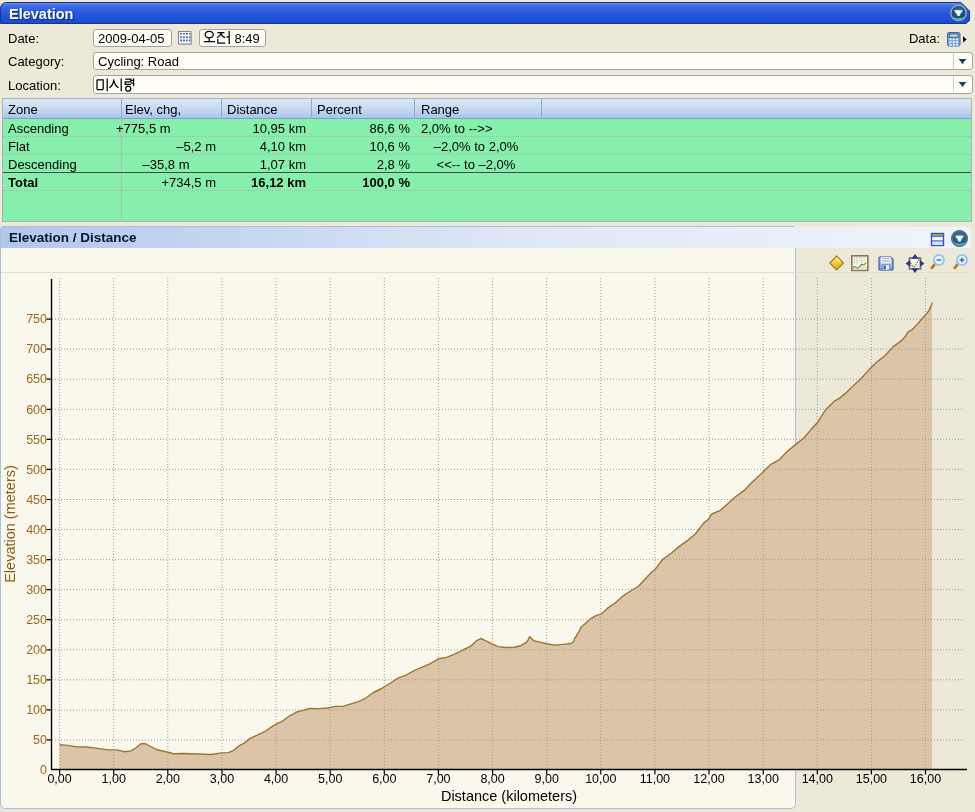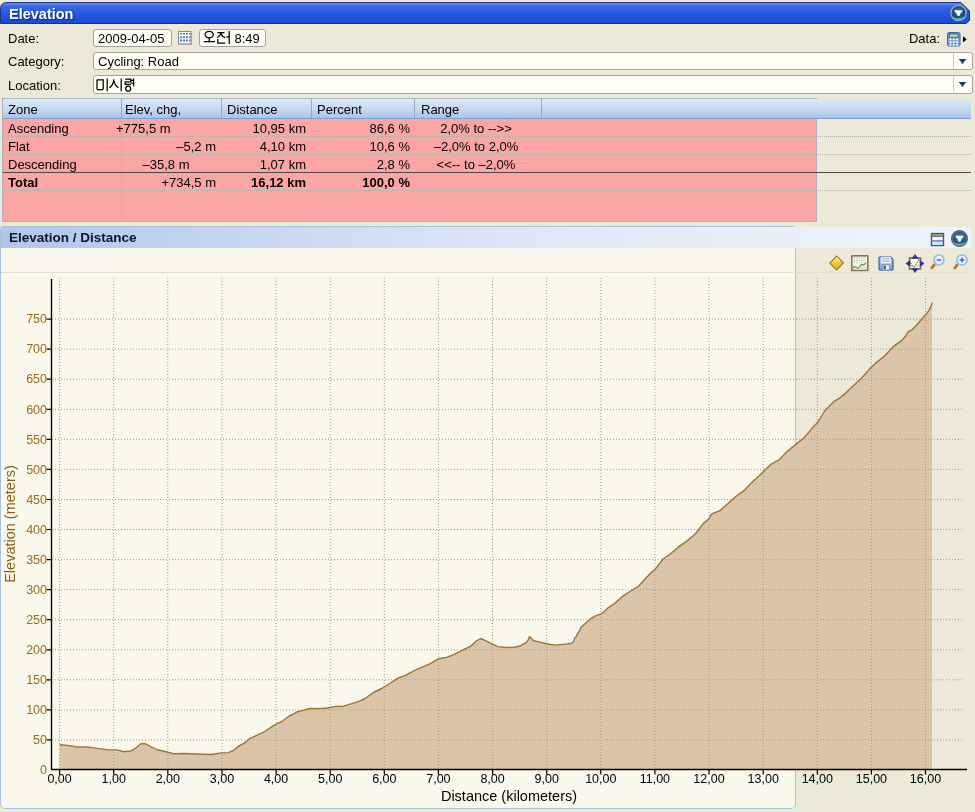--- a/index.html
+++ b/index.html
@@ -100,21 +100,21 @@
 <path d="M25.2 0.5 V13.3"></path>
 <path d="M29.2 1.2 H34.8 V3.8 H29.2 V6.4 H35.0 M37.6 0.4 V8.2 M37.6 2.4 H35.2 M37.6 5.0 H35.2"></path>
 <circle cx="32.2" cy="10.7" r="2.5"></circle>
 </g>
 </svg>
 <svg class="abs" style="left:953px;top:76px" width="19" height="16" viewBox="0 0 19 16">
 <path d="M0.5 0V16" stroke="#c4cfe2" stroke-width="1"></path>
 <path d="M5.5 6 L13.5 6 L10.6 9.2 L10.6 10.6 L8.4 10.6 L8.4 9.2 Z" fill="#1c3a63"></path>
 </svg>
 
-<div class="abs" style="left:2px;top:98px;width:815px;height:124px;background:#fca5a5;border:1px solid #a9b2c3">
+<div class="abs" style="left:2px;top:98px;width:970px;height:124px;background:#86efac;border:1px solid #a9b2c3">
   <div class="abs" style="left:0;top:0;width:968px;height:20px;background:linear-gradient(#dde9f8,#c3d5f0 60%,#a9c4ea);border-bottom:1px solid #7e9ed0"></div>
   <div class="abs" style="left:118px;top:0;width:1px;height:20px;background:#8fa8cf"></div>
   <div class="abs" style="left:218px;top:0;width:1px;height:20px;background:#8fa8cf"></div>
   <div class="abs" style="left:308px;top:0;width:1px;height:20px;background:#8fa8cf"></div>
   <div class="abs" style="left:411px;top:0;width:1px;height:20px;background:#8fa8cf"></div>
   <div class="abs" style="left:538px;top:0;width:1px;height:20px;background:#8fa8cf"></div>
   <div class="abs lbl" style="left:5px;top:3px">Zone</div>
   <div class="abs lbl" style="left:122px;top:3px">Elev, chg,</div>
   <div class="abs lbl" style="left:224px;top:3px">Distance</div>
   <div class="abs lbl" style="left:314px;top:3px">Percent</div>
@@ -136,21 +136,21 @@
   <div class="abs lbl" style="left:113px;top:58px;width:100px;text-align:center">–35,8 m</div>
   <div class="abs lbl" style="left:113px;top:76px;width:100px;text-align:right;font-weight:normal">+734,5 m</div>
   <div class="abs lbl" style="left:203px;top:22px;width:100px;text-align:right">10,95 km</div>
   <div class="abs lbl" style="left:203px;top:40px;width:100px;text-align:right">4,10 km</div>
   <div class="abs lbl" style="left:203px;top:58px;width:100px;text-align:right">1,07 km</div>
   <div class="abs lbl" style="left:203px;top:76px;width:100px;text-align:right;font-weight:bold">16,12 km</div>
   <div class="abs lbl" style="left:307px;top:22px;width:100px;text-align:right">86,6 %</div>
   <div class="abs lbl" style="left:307px;top:40px;width:100px;text-align:right">10,6 %</div>
   <div class="abs lbl" style="left:307px;top:58px;width:100px;text-align:right">2,8 %</div>
   <div class="abs lbl" style="left:307px;top:76px;width:100px;text-align:right;font-weight:bold">100,0 %</div>
-  <div class="abs lbl" style="left:408px;top:22px;width:130px;text-align:center">2,0% to --&gt;&gt;</div>
+  <div class="abs lbl" style="left:418px;top:22px;width:130px;text-align:left">2,0% to --&gt;&gt;</div>
   <div class="abs lbl" style="left:408px;top:40px;width:130px;text-align:center">–2,0% to 2,0%</div>
   <div class="abs lbl" style="left:408px;top:58px;width:130px;text-align:center">&lt;&lt;-- to –2,0%</div>
 </div>
 
 <div class="abs" style="left:0;top:226px;width:796px;height:583px;background:#faf8ec;border:1px solid #a8c2de;border-radius:3px 3px 5px 5px">
   <div class="abs" style="left:0;top:0;width:970px;height:21px;background:linear-gradient(90deg,#b2c6ec,#dfe8f6 55%,#f0f4fb);border-radius:3px 3px 0 0"></div>
   <div class="abs" style="left:8px;top:3px;font-size:13.5px;font-weight:bold;color:#0c1430">Elevation / Distance</div>
 
   <svg class="abs" style="left:929px;top:5px" width="15" height="15" viewBox="0 0 15 15">
   <rect x="0.8" y="0.8" width="13.4" height="13.4" fill="#4747c0"></rect>

